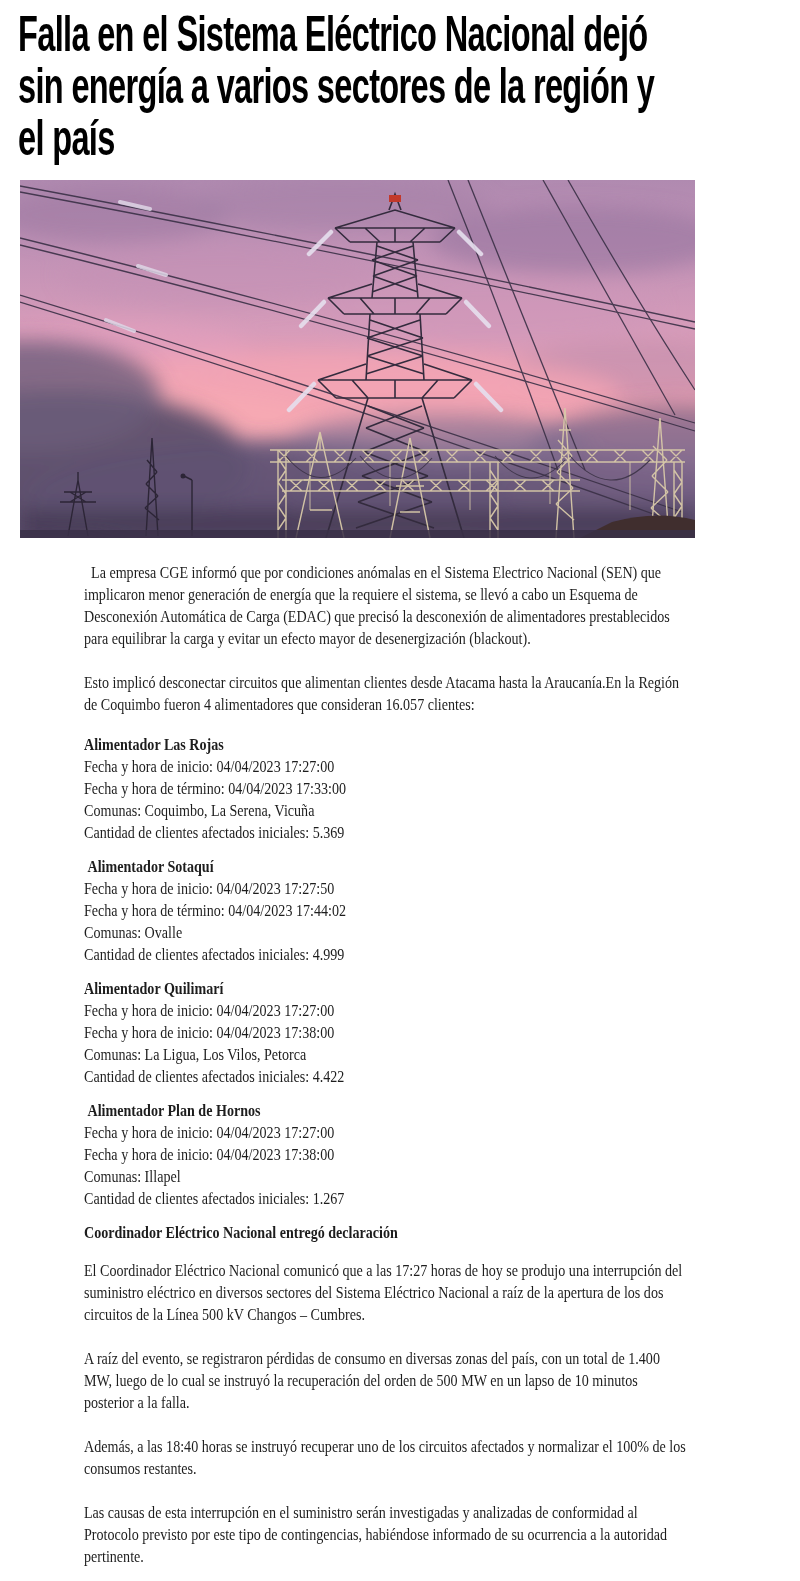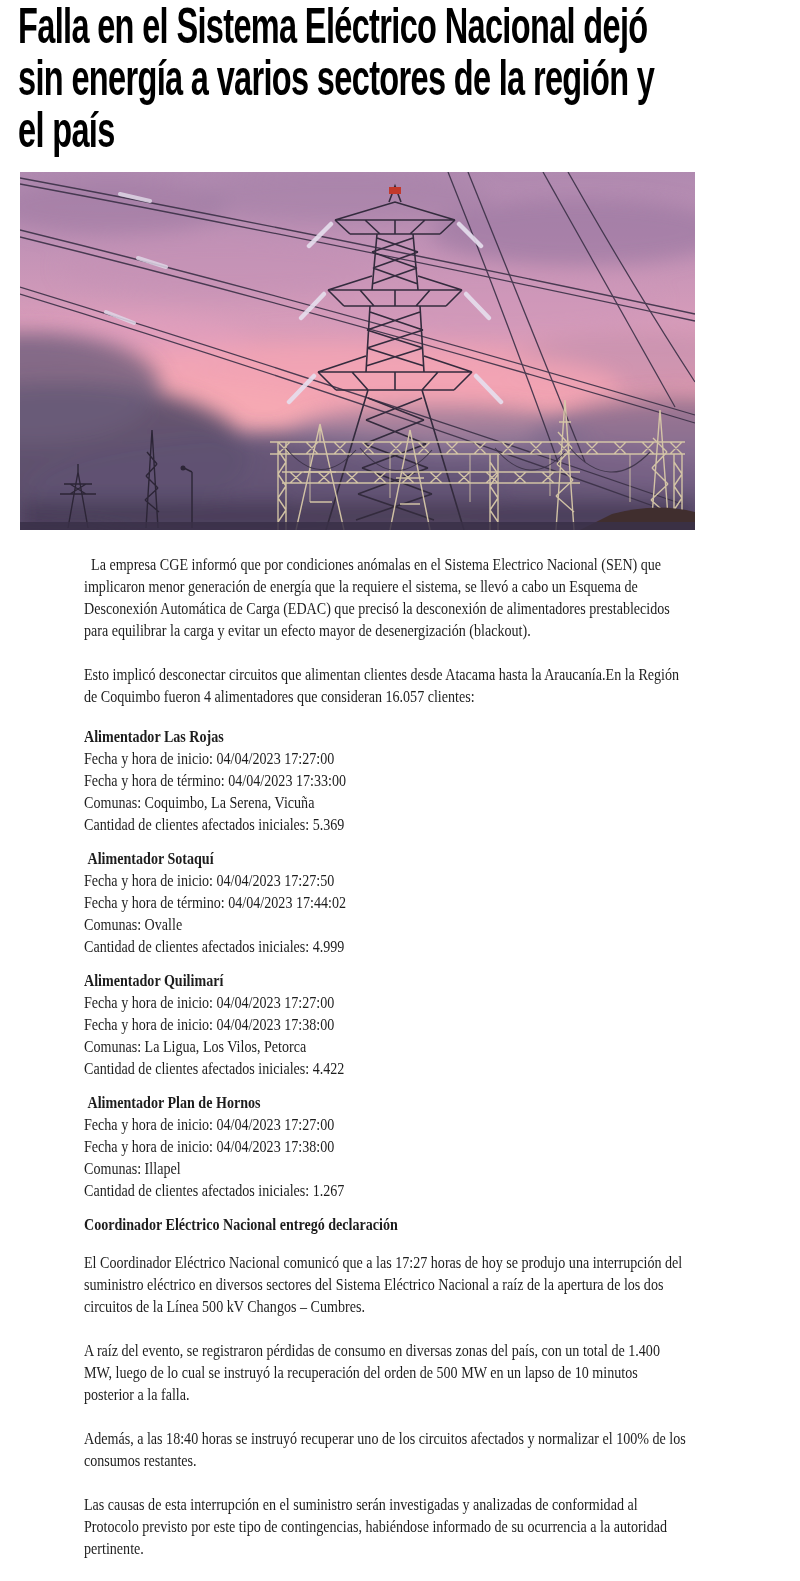--- a/index.html
+++ b/index.html
@@ -8,21 +8,21 @@
     background: #ffffff;
   }
   body {
     width: 800px;
     height: 1581px;
     overflow: hidden;
     font-family: "Liberation Serif", serif;
     color: #1d1d1d;
   }
   .headline-outer {
-    margin: 0 0 0 18px;
+    margin: 8px 0 0 18px;
     height: 156px;
   }
   .headline {
     display: block;
     transform: scaleX(0.65);
     transform-origin: 0 0;
     width: 1175px;
     font-family: "Liberation Sans", sans-serif;
     font-weight: 700;
     font-size: 50px;

